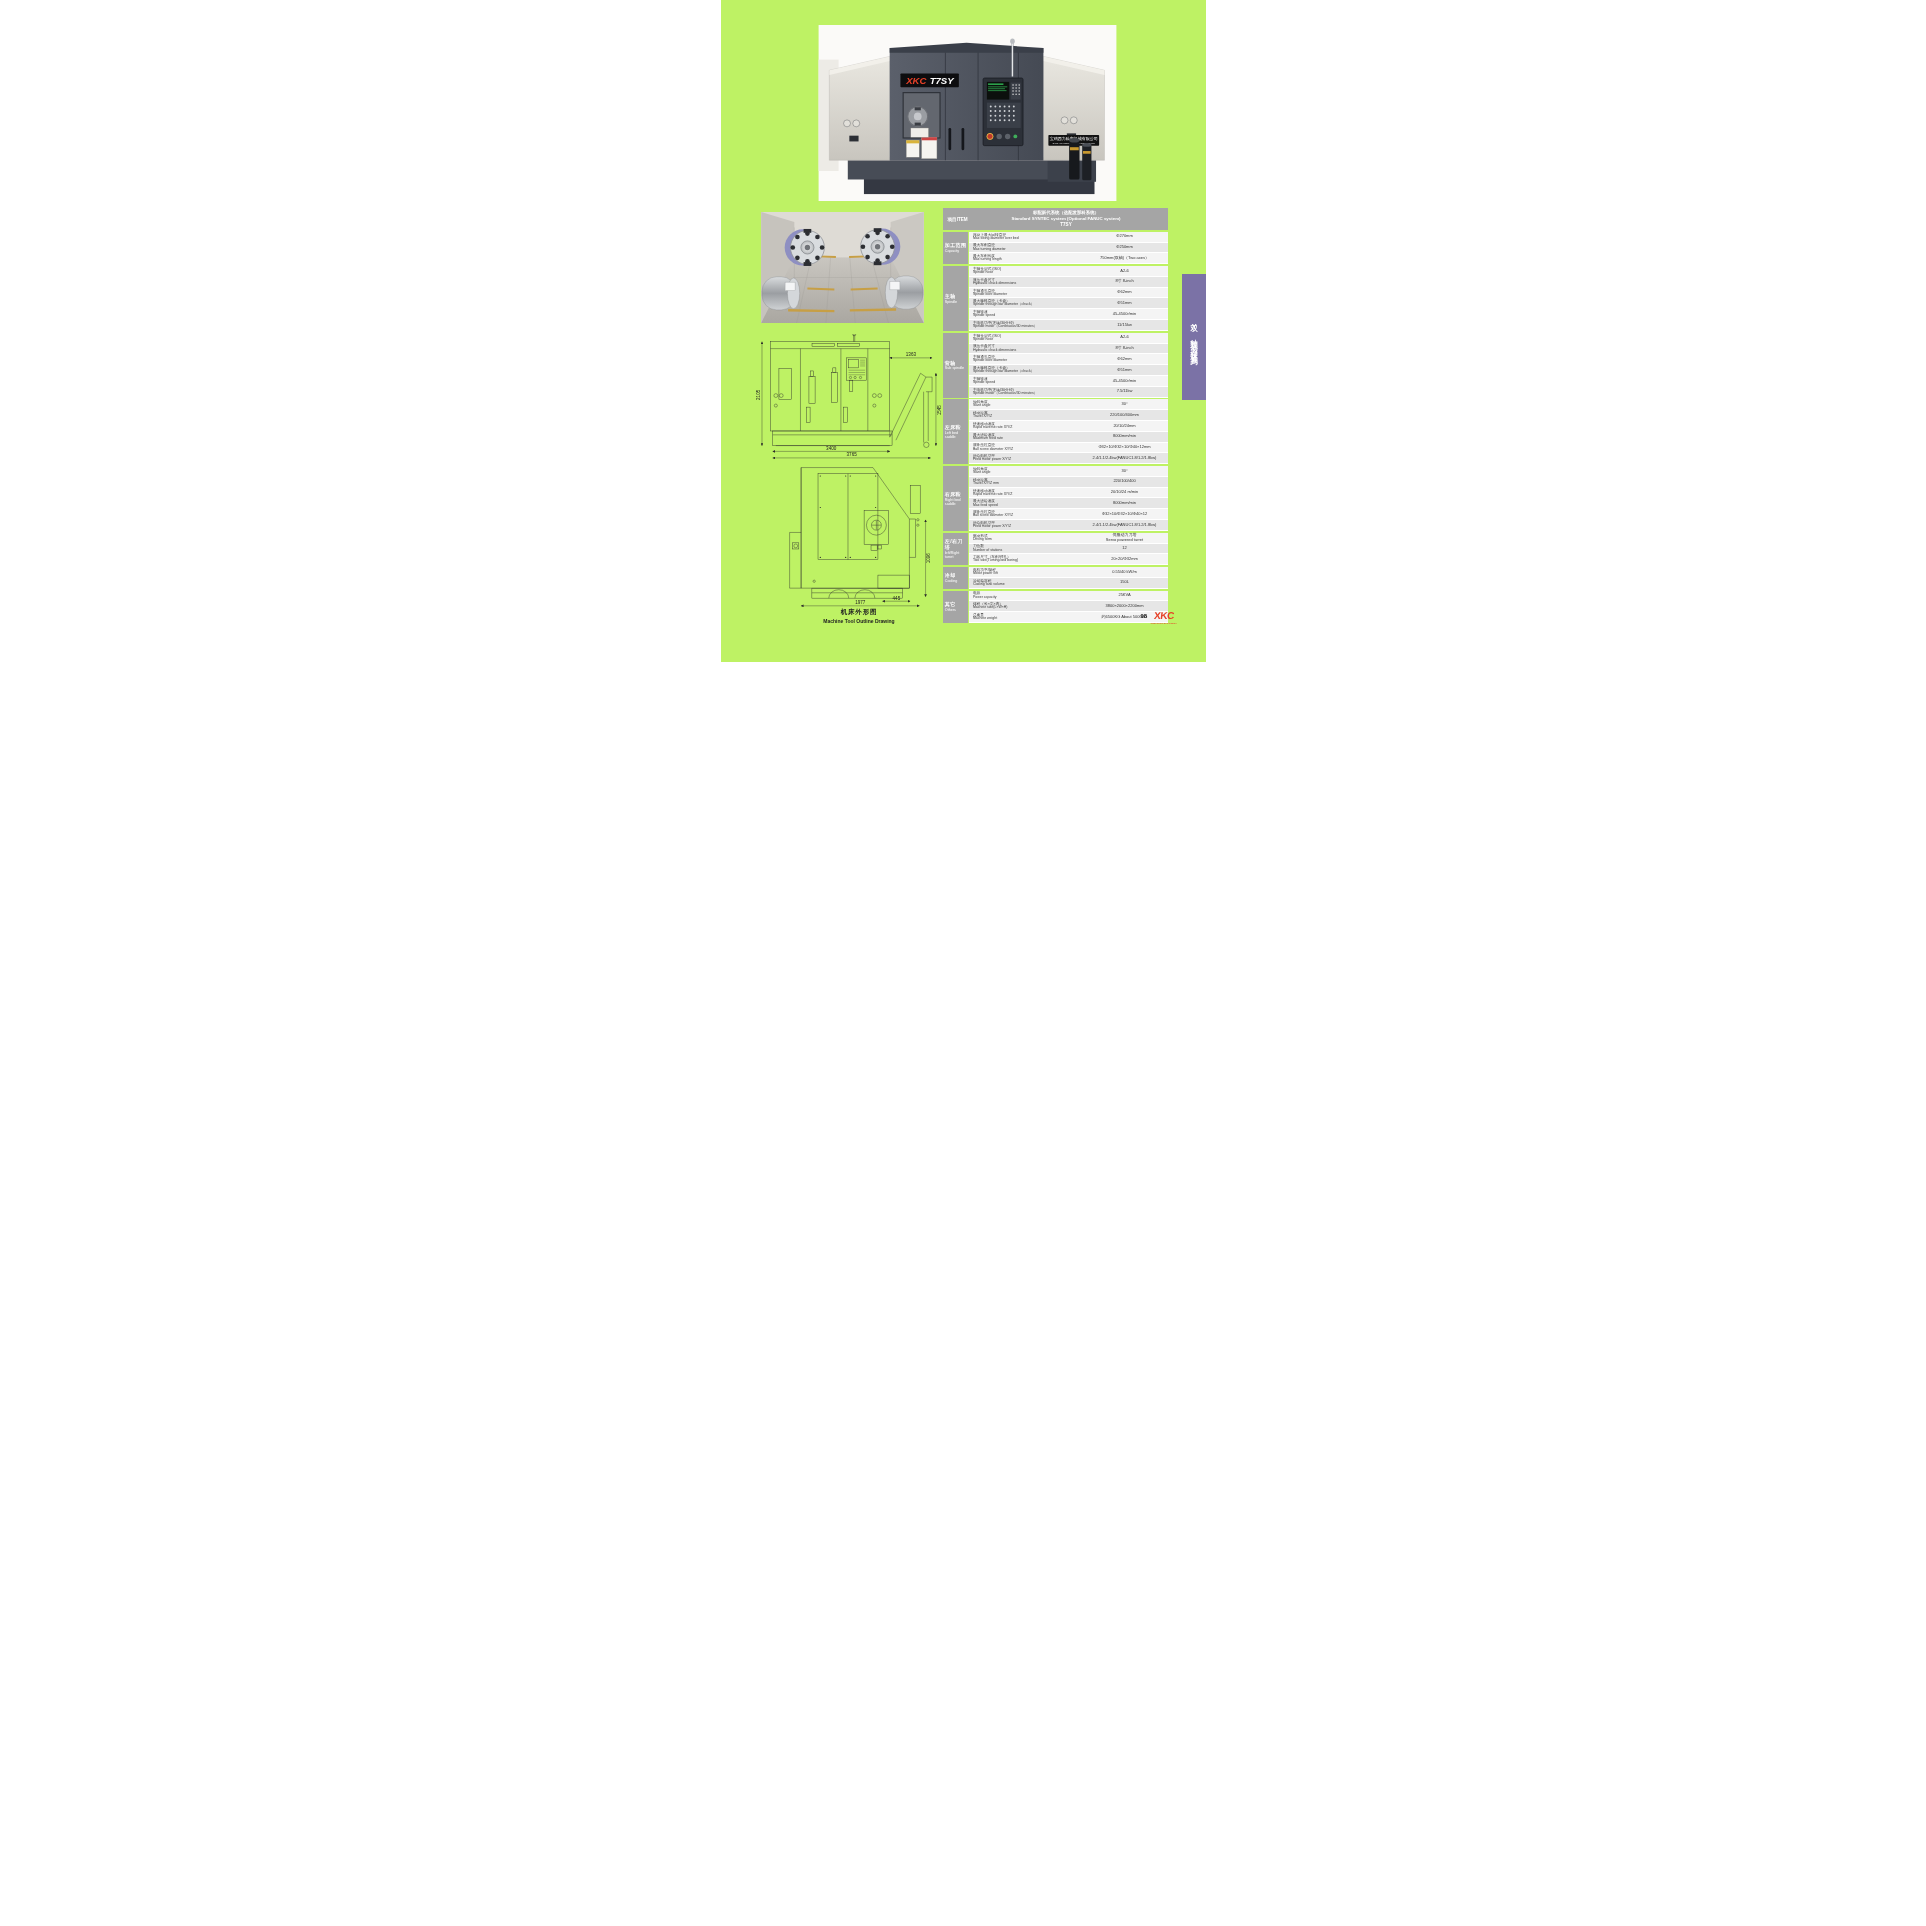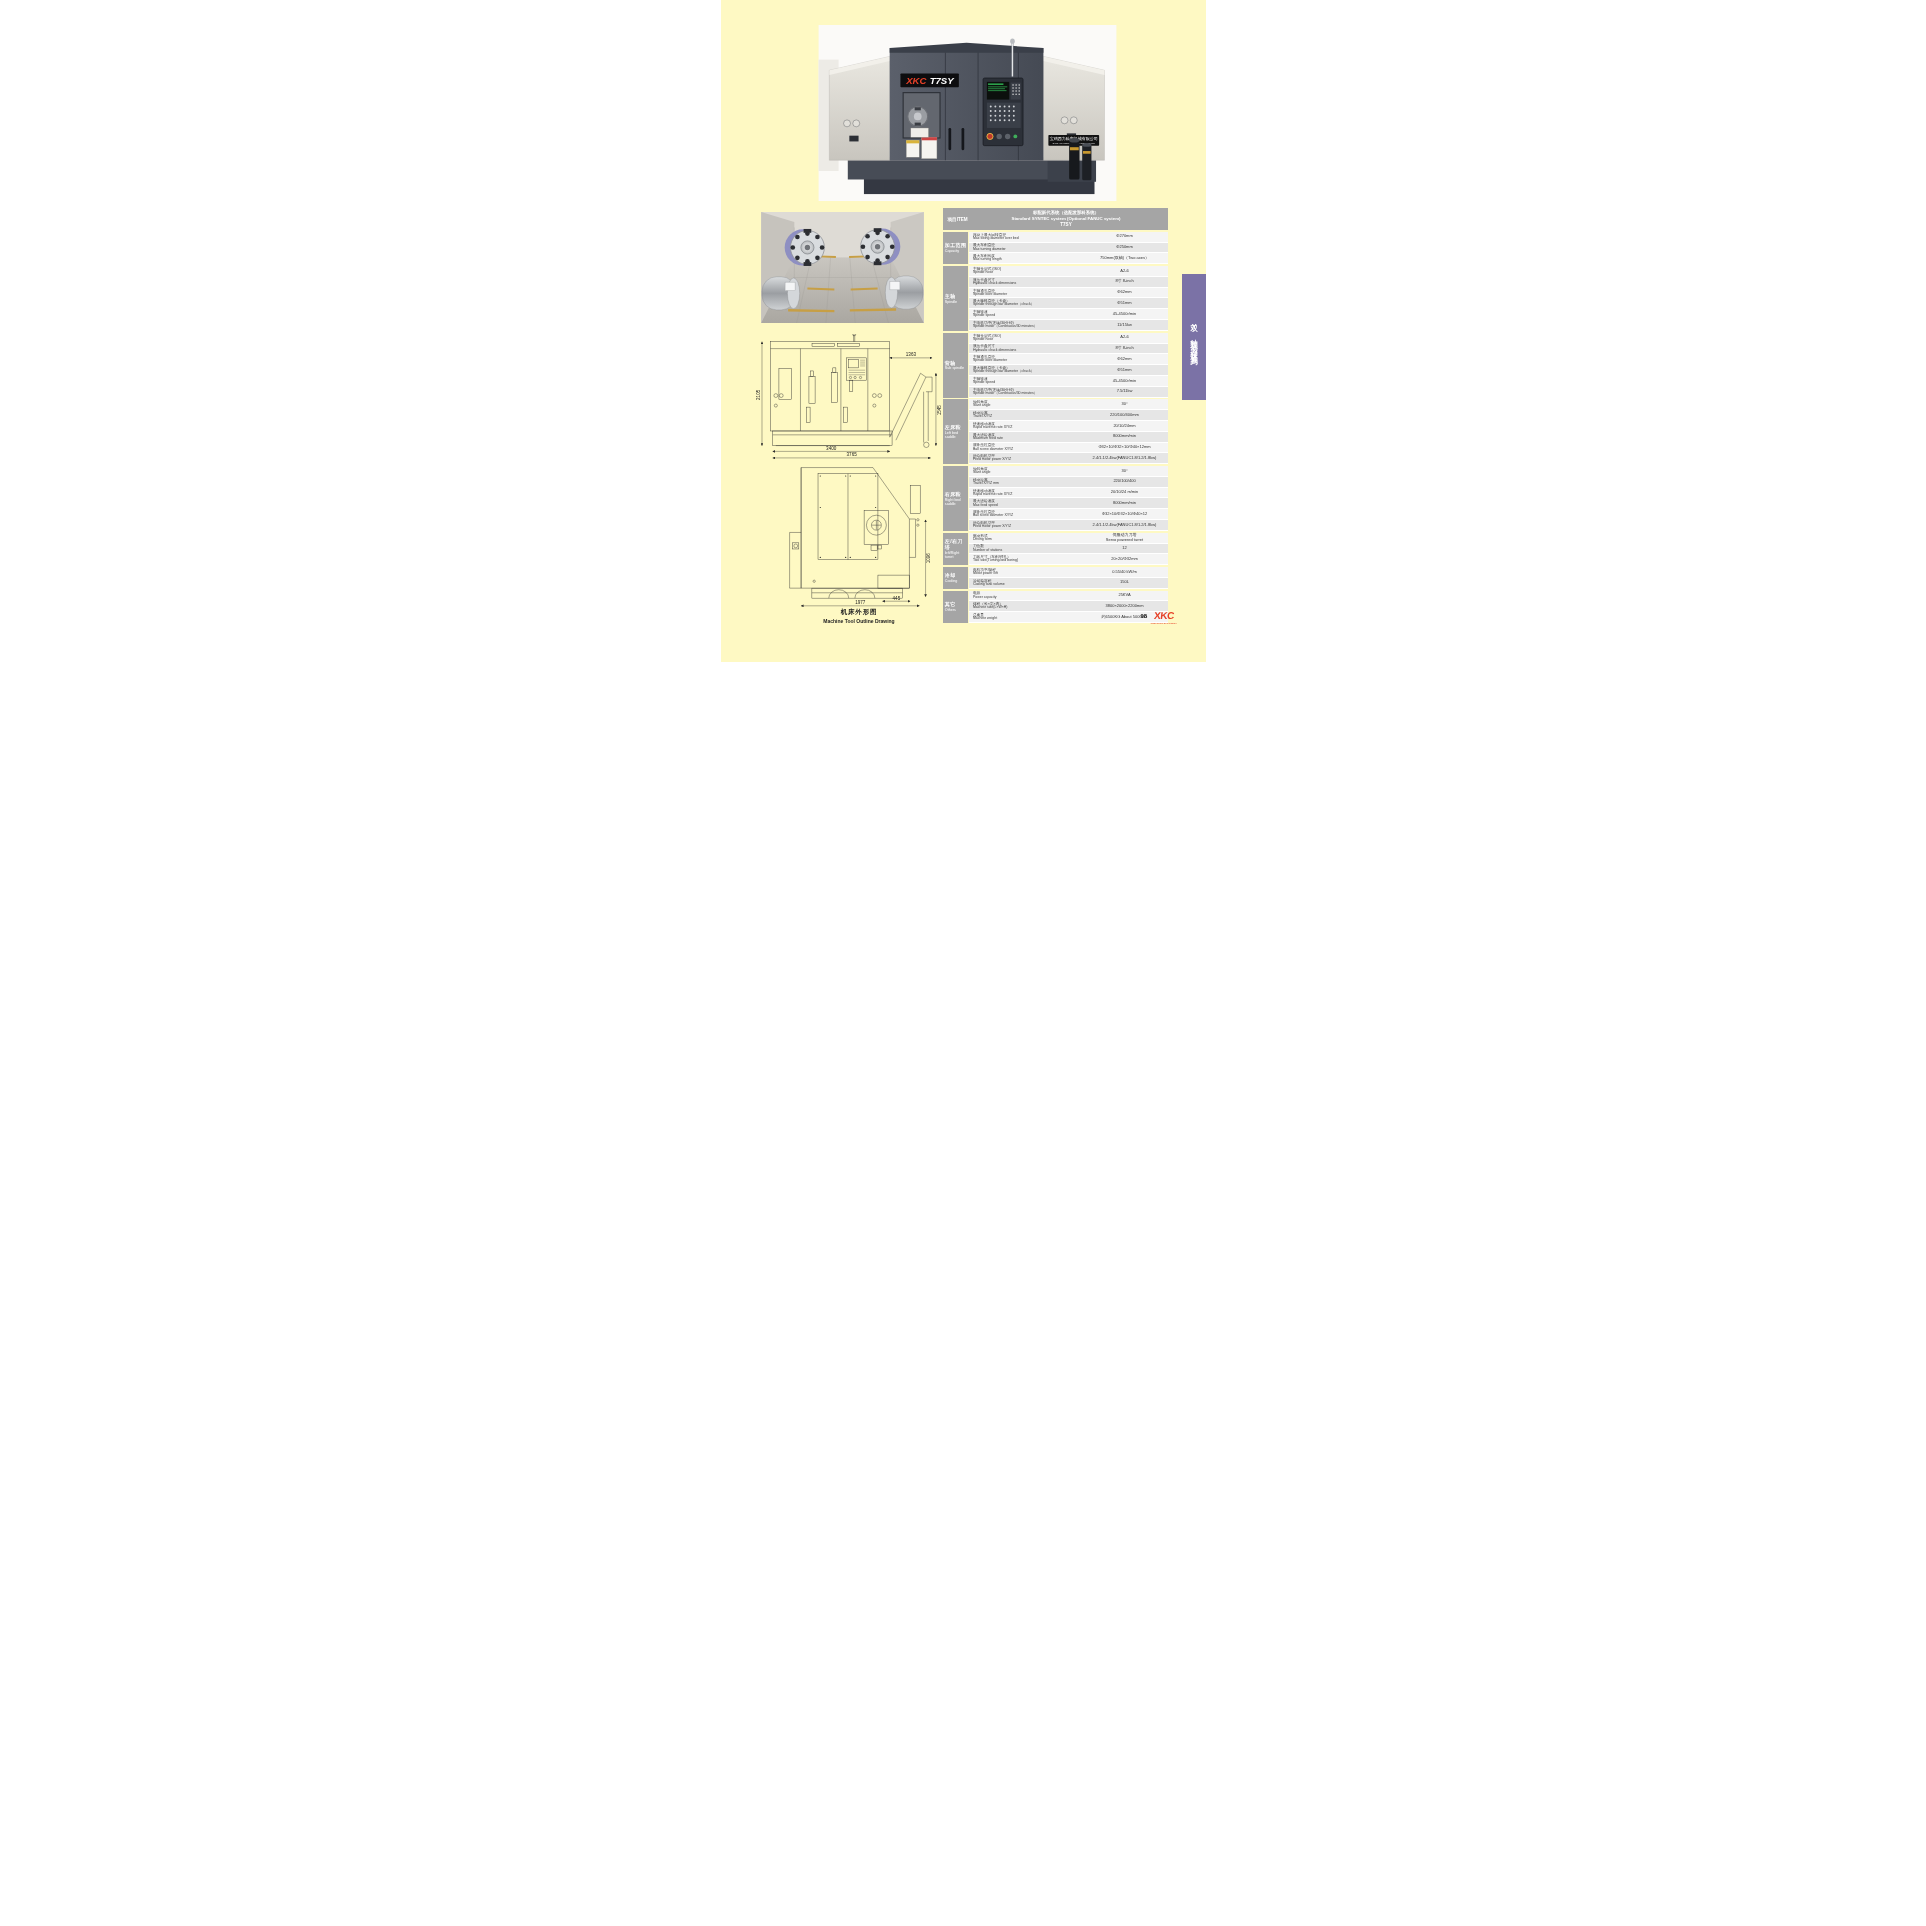--- a/index.html
+++ b/index.html
@@ -1,16 +1,16 @@
 <!DOCTYPE html>
 <html style="font-size:6.2px"><head>
 <meta charset="utf-8">
 <style>
   html,body{margin:0;padding:0;background:#ffffff;}
-  .page{position:relative;width:485px;height:662px;background:#fef9c3;
+  .page{position:relative;width:485px;height:662px;background:#bef264;
         font-family:"Liberation Sans","DejaVu Sans",sans-serif;overflow:hidden;margin:0 auto;}
 
   
   .photo-machine{position:absolute;left:97px;top:25px;width:299px;height:176px;}
   .photo-interior{position:absolute;left:40px;top:212px;width:163px;height:111px;}
   svg text{font-family:"Liberation Sans","DejaVu Sans",sans-serif;}
 
   
   .spec-table{position:absolute;left:222px;top:208px;width:225px;}
   .spec-header{height:22.3px;background:#a5a5a5;color:#fff;display:flex;margin-bottom:1.5px;}

